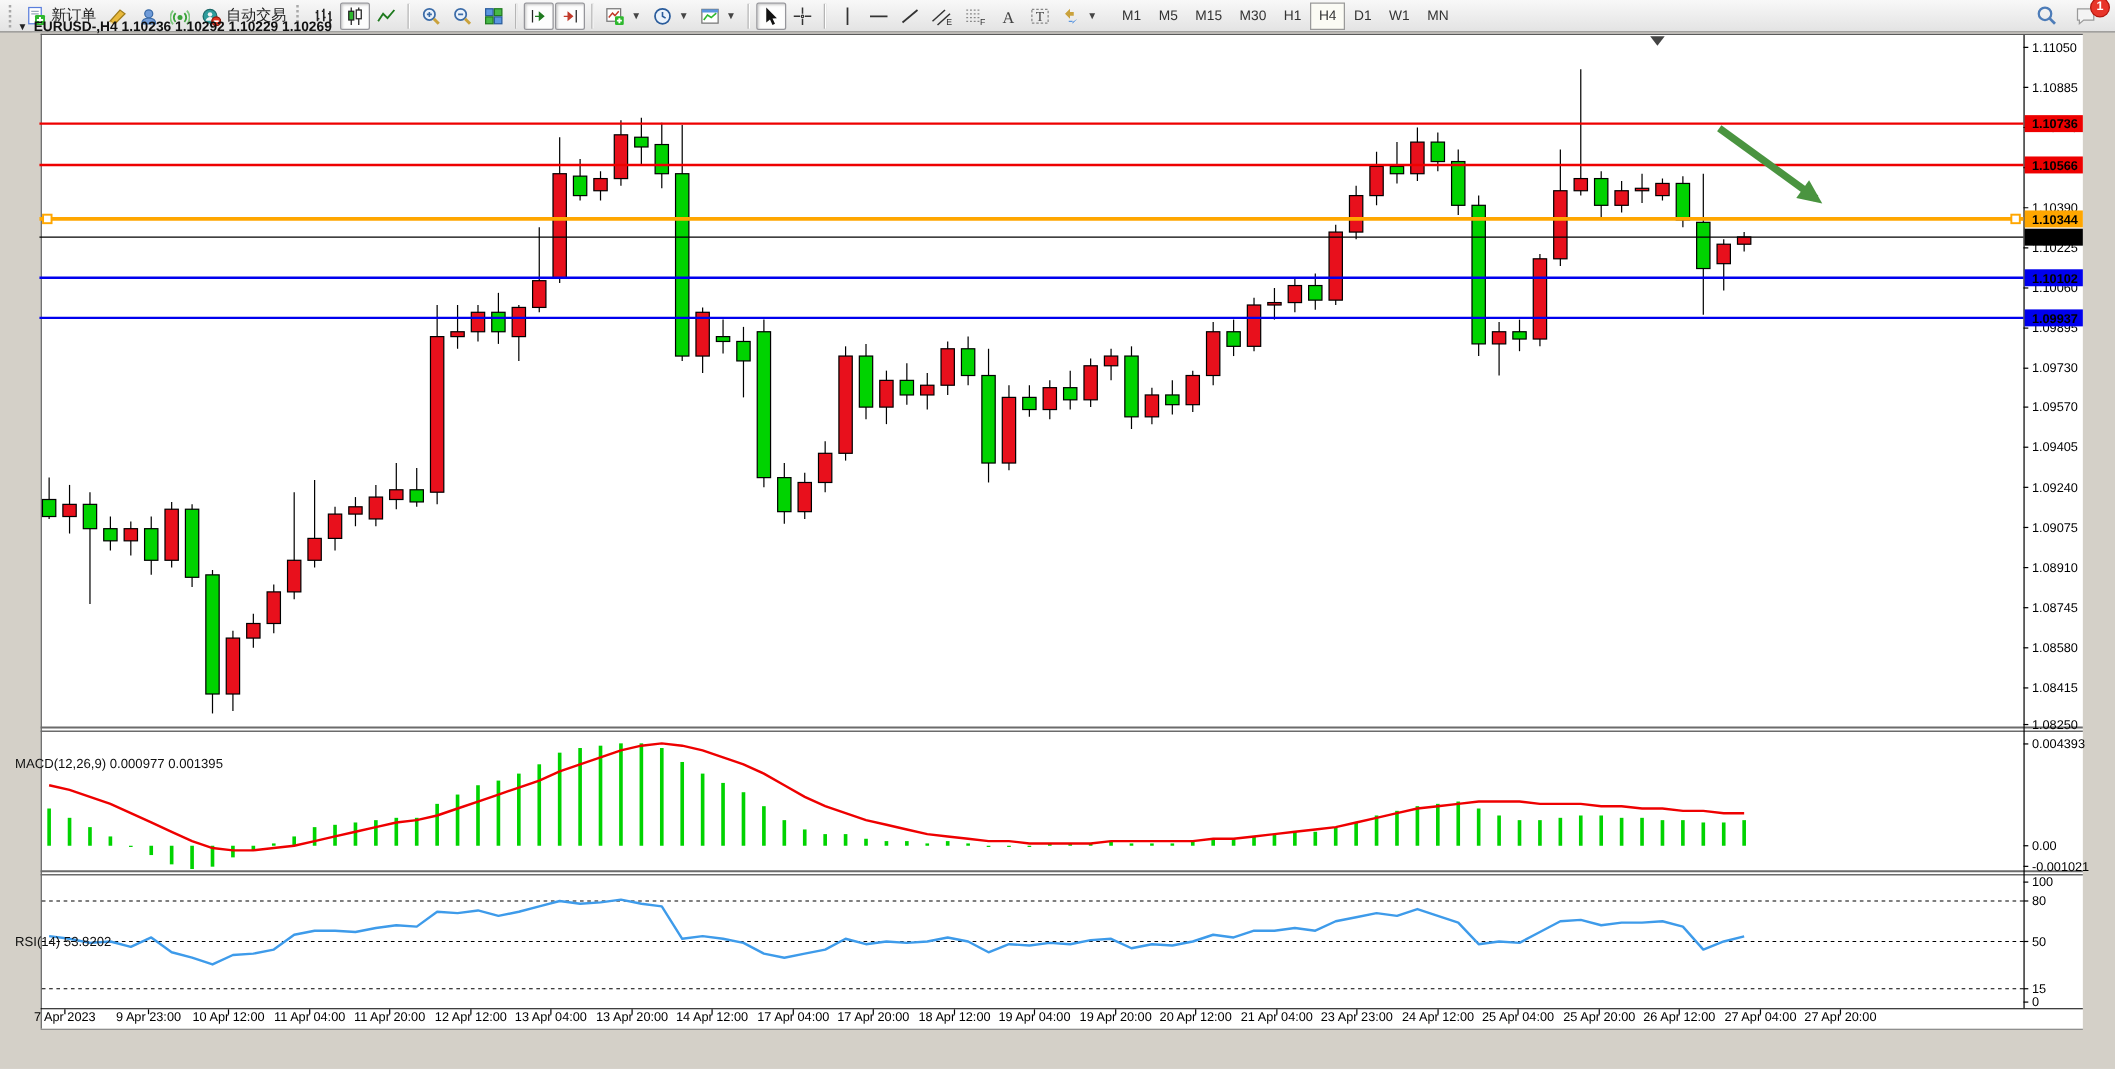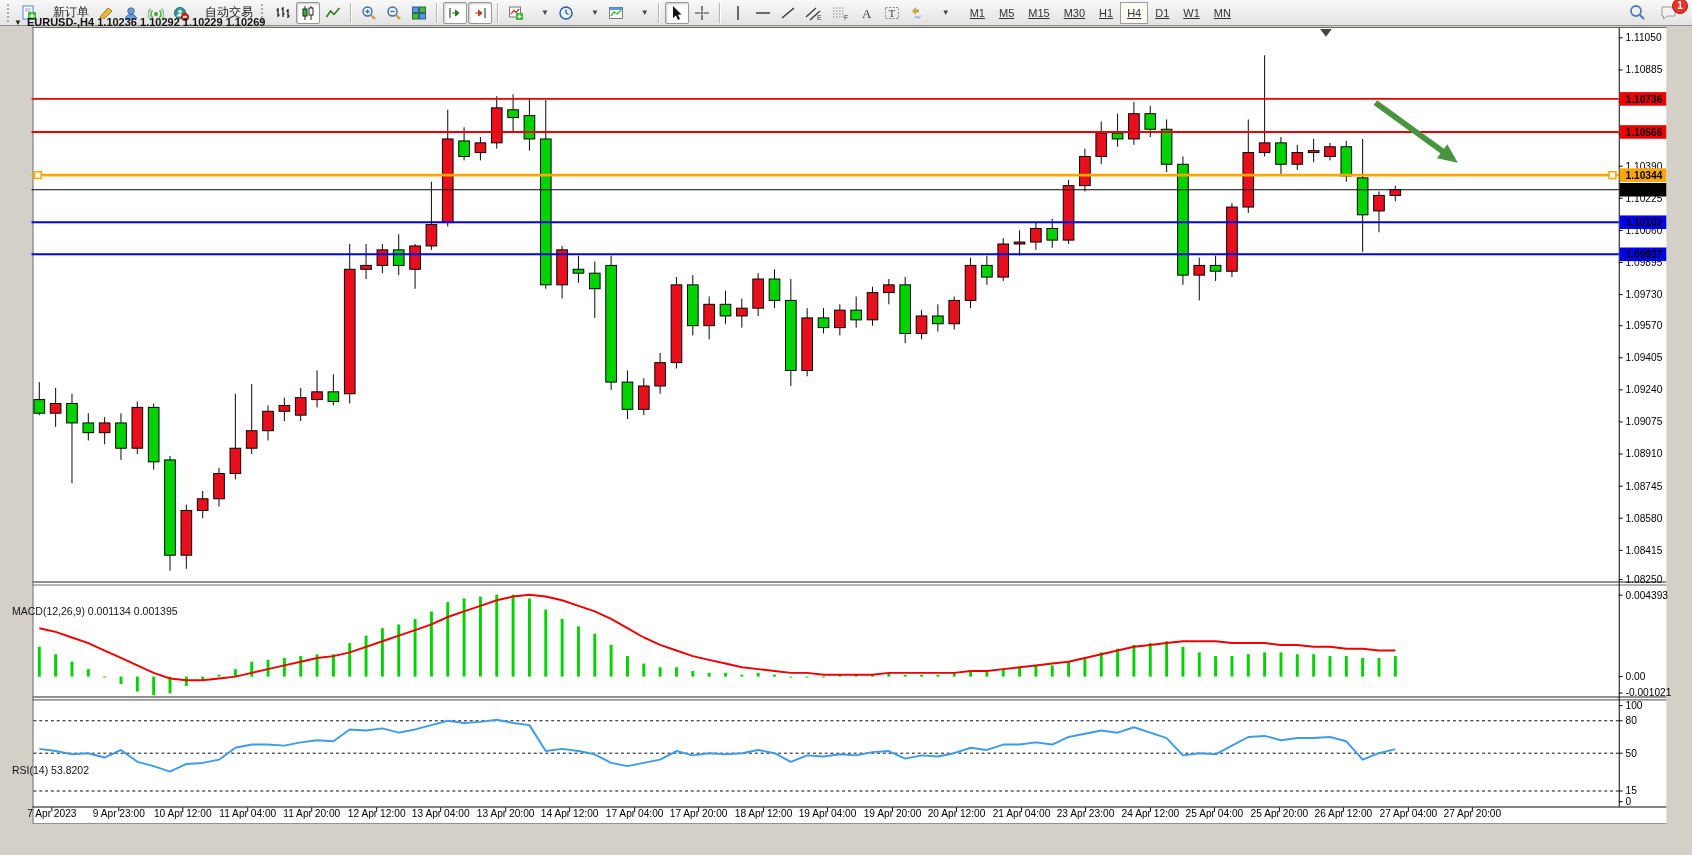--- a/index.html
+++ b/index.html
@@ -4,40 +4,40 @@
 <style>
   html,body{margin:0;padding:0;width:1692px;height:855px;overflow:hidden;
     background:#d4d0c8;font-family:"Liberation Sans",sans-serif;}
   
   #toolbar{position:absolute;left:0;top:0;width:1692px;height:26px;box-sizing:border-box;
     background:linear-gradient(#f8f8f8,#e3e3e3);border-bottom:1px solid #8f8f8f;
     display:flex;align-items:center;padding:0 4px;gap:1px;}
   .grip{width:4px;height:18px;margin:0 3px;border-left:2px dotted #a8a8a8;}
   .sep{width:1px;height:20px;background:#b5b5b5;border-right:1px solid #fff;margin:0 4px;}
   .tbtn{height:22px;min-width:24px;box-sizing:border-box;display:flex;align-items:center;
-    justify-content:center;gap:16px;padding:0 3px;border:1px solid transparent;border-radius:2px;
+    justify-content:center;gap:4px;padding:0 3px;border:1px solid transparent;border-radius:2px;
     font-size:12px;color:#222;cursor:default;}
   .tbtn.active{background:#fdfdfd;border:1px solid #96969b;box-shadow:inset 1px 1px 2px #c9c9c9;}
   .tbtn .lbl{font-size:12px;}
   .caret{font-size:8px;color:#444;margin-left:1px;}
   .tf{font-size:11px;color:#333;padding:0 6px;height:20px;display:flex;align-items:center;
-    border:1px solid transparent;text-decoration:underline;}
+    border:1px solid transparent;}
   .tf.active{background:#fbfbf4;border:1px solid #9a9a9a;align-items:center;}
   #tf-group{display:flex;margin-left:8px;}
   #right-icons{margin-left:auto;display:flex;align-items:center;gap:6px;padding-right:6px;}
   .badge{position:absolute;top:-5px;right:-7px;width:14px;height:14px;border-radius:50%;
     background:#e8352a;color:#fff;font-size:10px;font-weight:bold;display:flex;
     align-items:center;justify-content:center;border:1px solid #b3160d;}
   .chat-wrap{position:relative;}
   
   #chart-svg{position:absolute;left:0;top:26px;}
   #chart-title{position:absolute;left:14px;top:16px;font-size:11px;font-weight:bold;color:#111;}
   #chart-title .tri{font-size:8px;vertical-align:1px;margin-right:5px;color:#222;}
   #macd-label{position:absolute;left:12px;top:605px;font-size:10.5px;color:#111;}
-  #rsi-label{position:absolute;left:12px;top:748px;font-size:10.5px;color:#111;margin-top:16px;}
+  #rsi-label{position:absolute;left:12px;top:748px;font-size:10.5px;color:#111;}
   .axis-text{font-size:10.5px;fill:#000;}
   .date-text{font-size:10.5px;fill:#000;}
 </style>
 </head>
 <body>
 
 <div id="toolbar">
   <div class="grip"></div>
 
   <div class="tbtn">
@@ -843,14 +843,14 @@
       <line x1="1359" y1="832" x2="1359" y2="836" stroke="#000"></line>
       <text x="1359" y="842" class="date-text" text-anchor="middle">26 Apr 12:00</text>
       <line x1="1426" y1="832" x2="1426" y2="836" stroke="#000"></line>
       <text x="1426" y="842" class="date-text" text-anchor="middle">27 Apr 04:00</text>
       <line x1="1492" y1="832" x2="1492" y2="836" stroke="#000"></line>
       <text x="1492" y="842" class="date-text" text-anchor="middle">27 Apr 20:00</text>
     </g>
   </svg>
 
 <div id="chart-title"><span class="tri">▼</span><span>EURUSD-,H4   1.10236 1.10292 1.10229 1.10269</span></div>
-<div id="macd-label">MACD(12,26,9) 0.001134 0.001395</div>
+<div id="macd-label">MACD(12,26,9) 0.000977 0.001395</div>
 <div id="rsi-label">RSI(14) 53.8202</div>
 
 </body></html>

